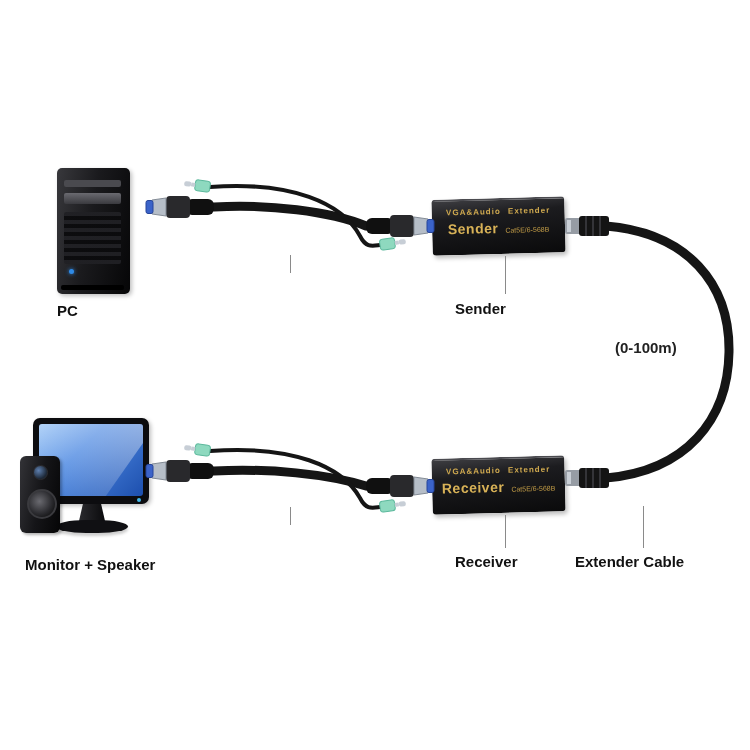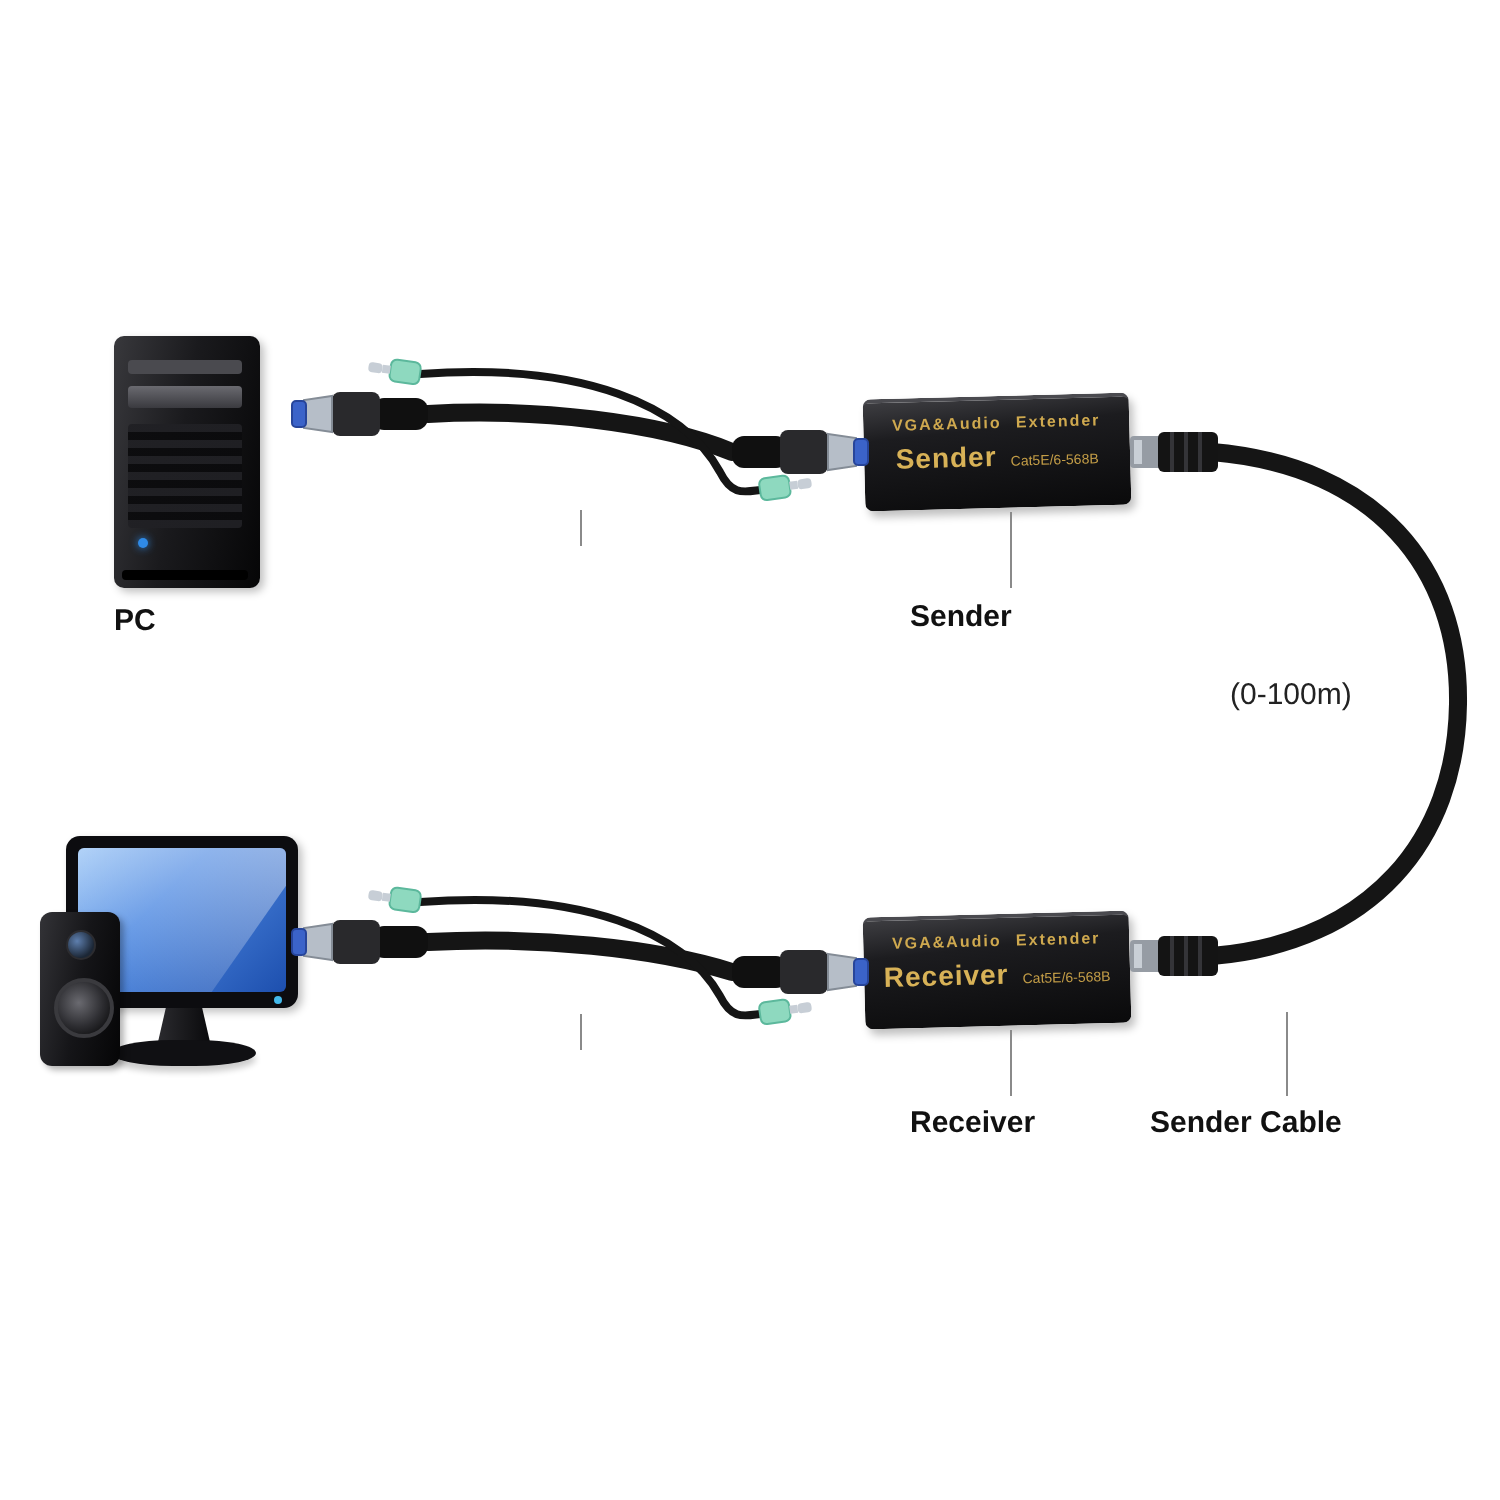--- a/index.html
+++ b/index.html
@@ -45,21 +45,21 @@
     background:linear-gradient(175deg,#3d3d41 0%,#1c1c1f 30%,#0a0a0b 100%);
     border-top:2px solid #4a4a4f;transform:rotate(-1.5deg);
     box-shadow:2px 3px 4px rgba(0,0,0,.25);}
   .ext-title{margin-top:7px;text-align:center;color:#cfa94f;font-size:8px;
     font-weight:bold;letter-spacing:1px;word-spacing:4px;white-space:nowrap;}
   .ext-row{display:flex;align-items:baseline;justify-content:center;gap:7px;margin-top:4px;}
   .ext-name{color:#d8b257;font-size:14px;font-weight:bold;letter-spacing:.5px;}
   .ext-model{color:#c39d47;font-size:7px;}
   
   .lbl{position:absolute;font-size:15px;font-weight:bold;color:#111;text-align:left;z-index:5;}
-  .lbl-normal{font-weight:normal;color:#222;}
+  .lbl-normal{font-weight:bold;color:#222;}
   
   .tick{position:absolute;width:1px;background:#8a8a8a;z-index:4;}
   
   .cable-layer{left:0;top:0;width:750px;height:750px;z-index:2;pointer-events:none;}
 </style>
 </head>
 <body>
 
 <div class="stage">
 
@@ -147,16 +147,17 @@
 
   <div class="tick" style="left:290px;top:255px;height:18px"></div>
   <div class="tick" style="left:505px;top:256px;height:38px"></div>
   <div class="tick" style="left:290px;top:507px;height:18px"></div>
   <div class="tick" style="left:505px;top:515px;height:33px"></div>
   <div class="tick" style="left:643px;top:506px;height:42px"></div>
 
   <div class="lbl" style="left:57px;top:302px;width:73px">PC</div>
   <div class="lbl" style="left:455px;top:300px;width:100px">Sender</div>
   <div class="lbl lbl-normal" style="left:615px;top:339px;width:120px">(0-100m)</div>
+  <div class="lbl" style="left:25px;top:556px;width:185px">Monitor + Speaker</div>
   <div class="lbl" style="left:455px;top:553px;width:100px">Receiver</div>
-  <div class="lbl" style="left:575px;top:553px;width:135px">Sender Cable</div>
+  <div class="lbl" style="left:575px;top:553px;width:135px">Extender Cable</div>
 
 </div>
 
 </body></html>

